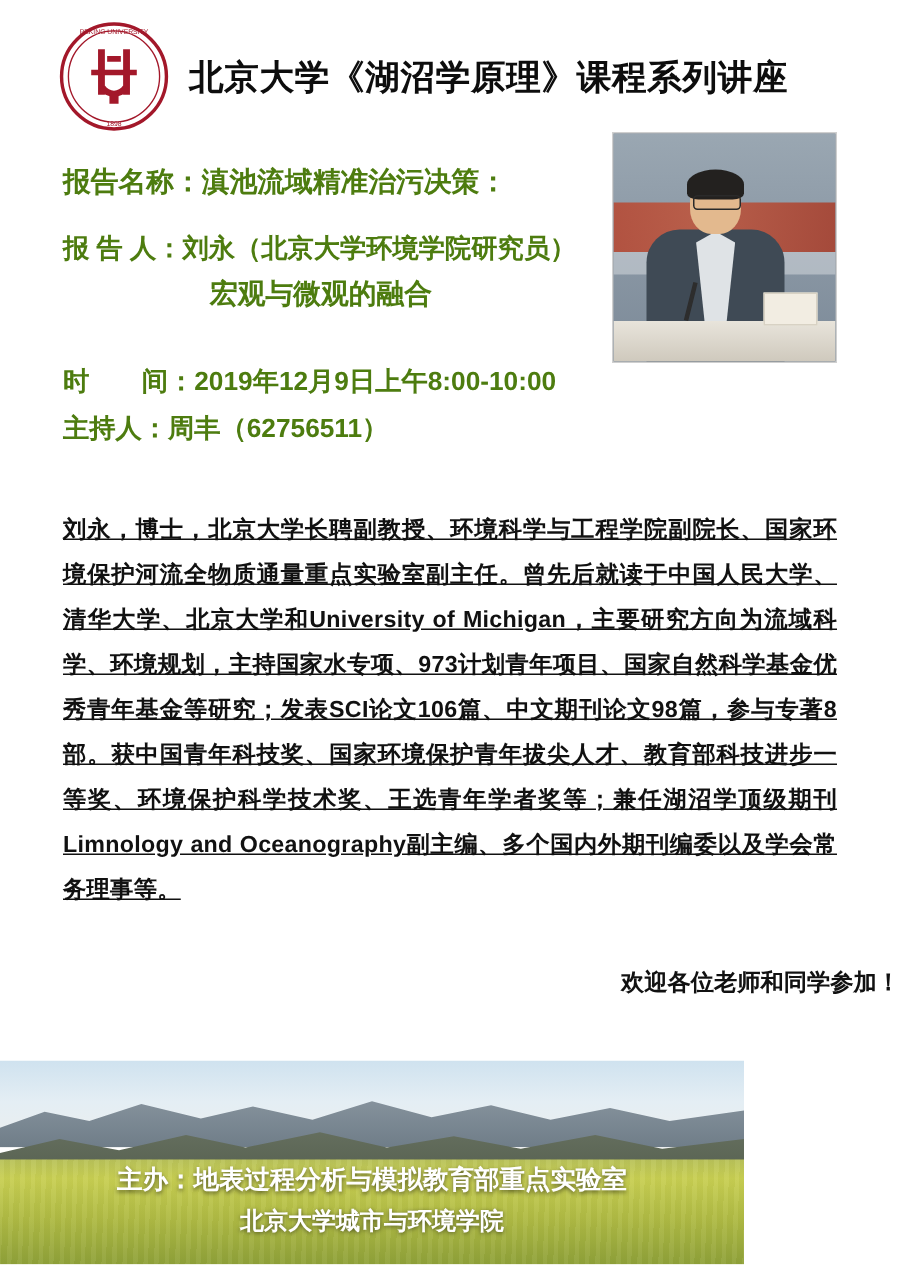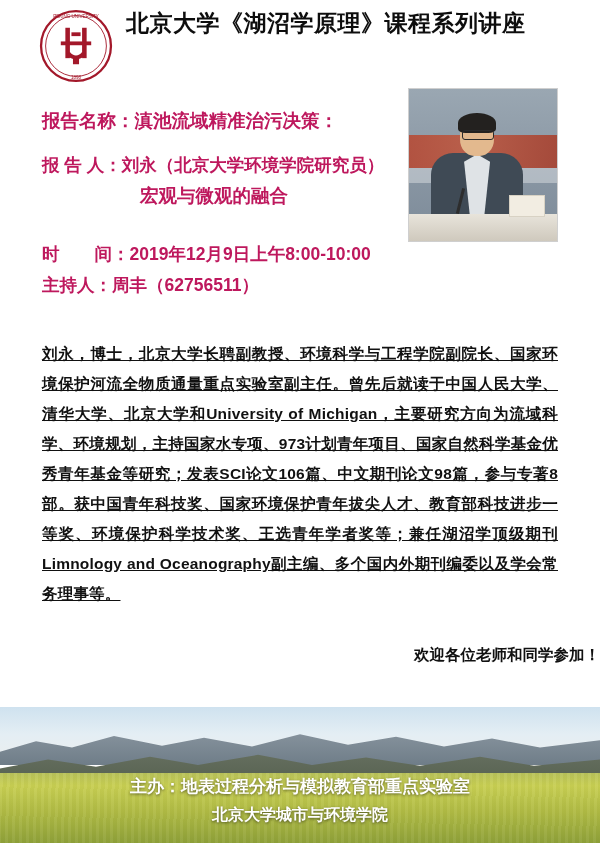--- a/index.html
+++ b/index.html
@@ -19,22 +19,22 @@
     width: 600px;
     height: 843px;
     position: relative;
     box-sizing: border-box;
     background: #ffffff;
   }
 
   
   .header {
     display: flex;
-    align-items: flex-start;
-    padding: 8px 0 0 38px;
+    align-items: center;
+    padding: 20px 0 0 38px;
     height: 82px;
     box-sizing: border-box;
   }
   .logo {
     width: 76px;
     height: 76px;
     flex: 0 0 76px;
     position: relative;
   }
   .logo svg { display: block; }
@@ -52,21 +52,21 @@
   .info {
     position: relative;
     padding: 24px 0 0 42px;
     width: 600px;
     box-sizing: border-box;
   }
   .info-row {
     font-size: 17.5px;
     font-weight: bold;
     line-height: 31px;
-    color: #be185d;
+    color: #4d7c0f;
     white-space: nowrap;
   }
   .info-row.title-row {
     font-size: 18.5px;
     line-height: 30px;
   }
   .title-indent {
     padding-left: 98px;
   }
   .info-row.normal {
@@ -193,21 +193,21 @@
     font-weight: bold;
     color: #111111;
     text-align: right;
   }
 
   
   .footer {
     position: absolute;
     left: 0;
     bottom: 0;
-    width: 600px;
+    width: 496px;
     height: 136px;
     overflow: hidden;
     font-family: Liberation Serif, serif;
   }
   .sky {
     position: absolute;
     left: 0; top: 0; width: 100%; height: 46px;
     background: linear-gradient(180deg, #cfe2ef 0%, #e4eef4 60%, #e9eef0 100%);
   }
   .mount-far {

